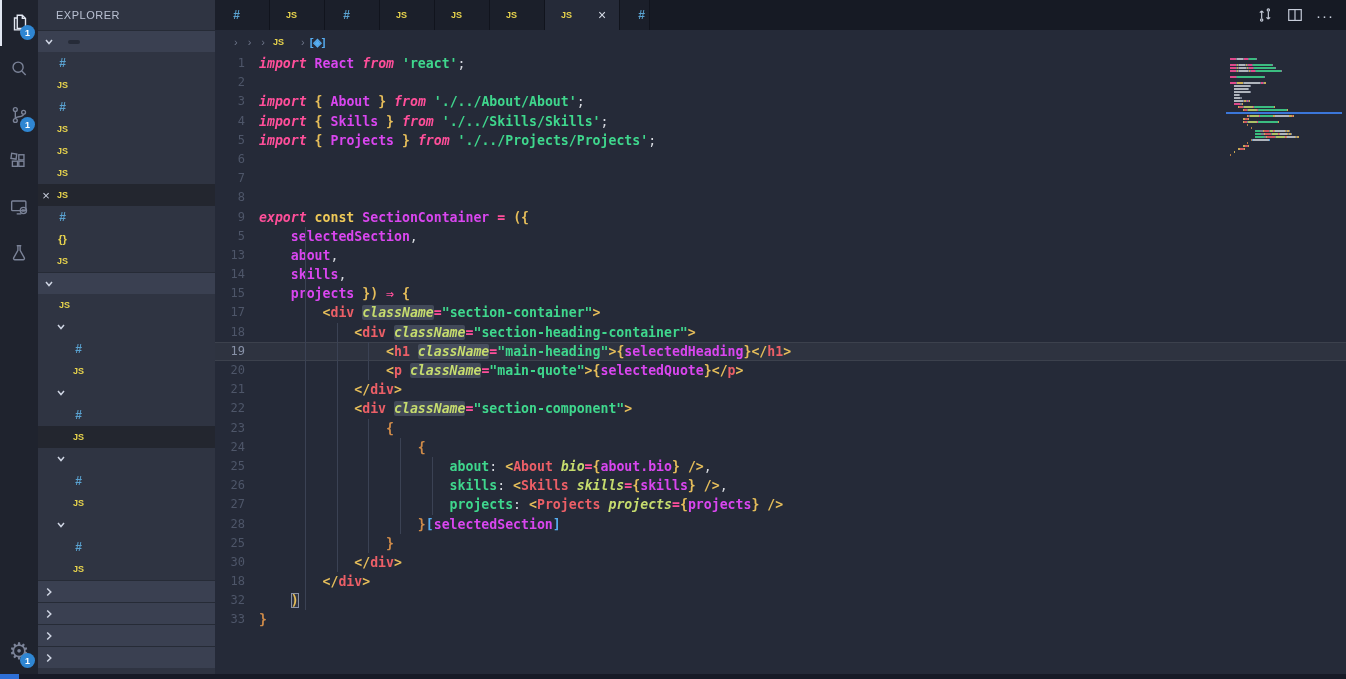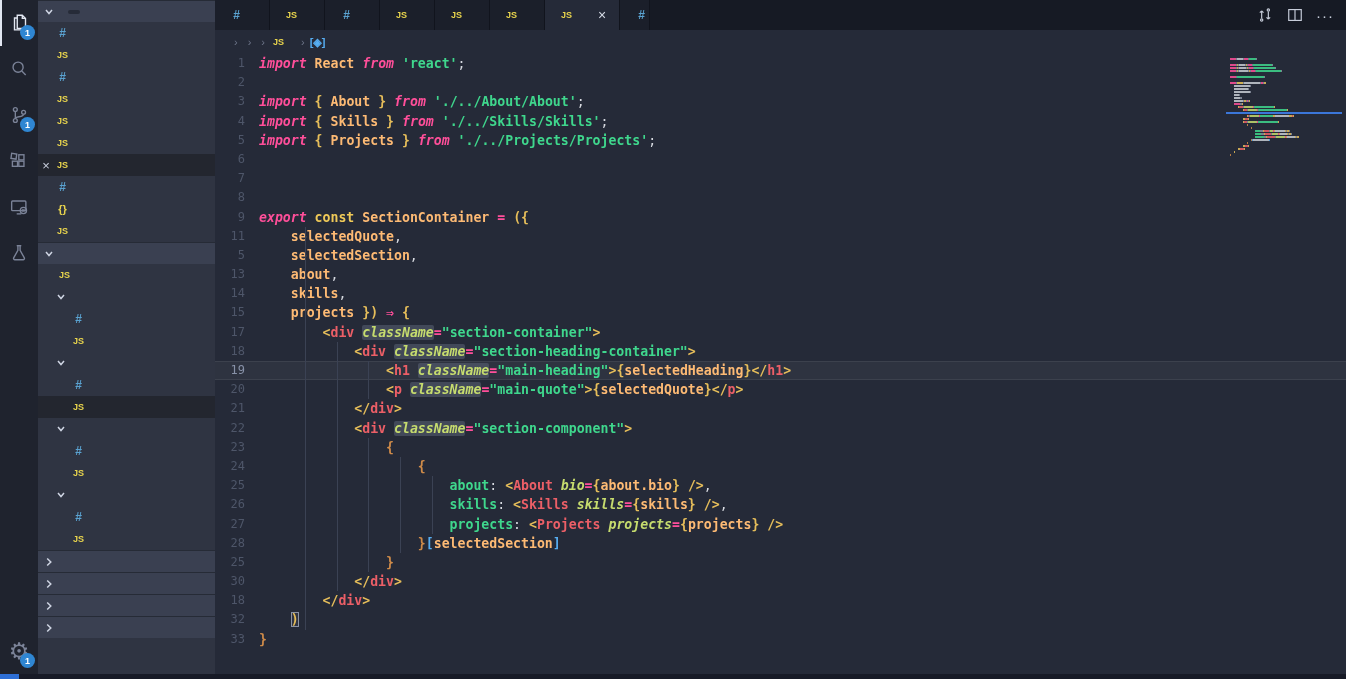--- a/index.html
+++ b/index.html
@@ -55,21 +55,21 @@
   .line { position:relative; height:19.2px; line-height:19.2px; white-space:pre; display:flex; }
   .ln { flex:0 0 44px; text-align:right; padding-right:14px; color:#4e5669; font-size:12px; user-select:none; }
   .line.cur { background:rgba(255,255,255,0.045); box-shadow:inset 0 1px 0 rgba(255,255,255,0.07), inset 0 -1px 0 rgba(255,255,255,0.07); }
   .line.cur .ln { color:#8892a8; }
   .code { position:relative; }
   .guide { position:absolute; top:0; bottom:0; width:1px; background:#3b4254; }
   .tk { font-weight:bold; }
   .tk.k  { color:#ff4f9a; font-style:italic; }
   .tk.k2 { color:#ff4f9a; }
   .tk.s  { color:#efc958; }
-  .tk.v  { color:#fdba74; }
+  .tk.v  { color:#d946ef; }
   .tk.str{ color:#3fd78d; }
   .tk.p  { color:#d8dbe2; font-weight:normal; }
   .tk.b  { color:#e5bd5a; }
   .tk.bo { color:#cf8b49; }
   .tk.op { color:#ff4f9a; }
   .tk.t  { color:#ec5f67; }
   .tk.a  { color:#c6dc6e; font-style:italic; }
   .tk.key{ color:#3fd78d; }
   .tk.sq { color:#57aef2; }
   .tk.sp { }
@@ -135,20 +135,21 @@
           <path d="M10.8 4v5L6.2 17.3a1.4 1.4 0 0 0 1.3 2h9a1.4 1.4 0 0 0 1.3-2L13.2 9V4"></path>
         </svg>
       </div>
       <div class="ab-spacer"></div>
       <div class="ab-item">
         <span class="gear-glyph">⚙</span>
         <div class="ab-badge">1</div>
       </div>
     </div>
   <div id="sidebar">
+    <div id="sidebar-title">EXPLORER</div>
     <div id="sb-openeditors">
         <div class="sb-header">
           <span class="chev">
             <svg width="10" height="10" viewBox="0 0 10 10">
               <path d="M2 3l3 3.5L8 3"></path>
             </svg>
           </span>
           <span></span>
           <span class="unsaved-badge"></span>
         </div>
@@ -397,21 +398,20 @@
       <div id="code-lines">
           <div class="line"><span class="ln">1</span><span class="code"><span class="tk k">import</span><span class="tk p"> </span><span class="tk v">React</span><span class="tk p"> </span><span class="tk k">from</span><span class="tk p"> </span><span class="tk str">'react'</span><span class="tk p">;</span></span></div>
           <div class="line"><span class="ln">2</span><span class="code"></span></div>
           <div class="line"><span class="ln">3</span><span class="code"><span class="tk k">import</span><span class="tk p"> </span><span class="tk b">{</span><span class="tk p"> </span><span class="tk v">About</span><span class="tk p"> </span><span class="tk b">}</span><span class="tk p"> </span><span class="tk k">from</span><span class="tk p"> </span><span class="tk str">'./../About/About'</span><span class="tk p">;</span></span></div>
           <div class="line"><span class="ln">4</span><span class="code"><span class="tk k">import</span><span class="tk p"> </span><span class="tk b">{</span><span class="tk p"> </span><span class="tk v">Skills</span><span class="tk p"> </span><span class="tk b">}</span><span class="tk p"> </span><span class="tk k">from</span><span class="tk p"> </span><span class="tk str">'./../Skills/Skills'</span><span class="tk p">;</span></span></div>
           <div class="line"><span class="ln">5</span><span class="code"><span class="tk k">import</span><span class="tk p"> </span><span class="tk b">{</span><span class="tk p"> </span><span class="tk v">Projects</span><span class="tk p"> </span><span class="tk b">}</span><span class="tk p"> </span><span class="tk k">from</span><span class="tk p"> </span><span class="tk str">'./../Projects/Projects'</span><span class="tk p">;</span></span></div>
           <div class="line"><span class="ln">6</span><span class="code"></span></div>
           <div class="line"><span class="ln">7</span></div>
           <div class="line"><span class="ln">8</span><span class="code"></span></div>
           <div class="line"><span class="ln">9</span><span class="code"><span class="tk k">export</span><span class="tk p"> </span><span class="tk s">const</span><span class="tk p"> </span><span class="tk v">SectionContainer</span><span class="tk p"> </span><span class="tk op">=</span><span class="tk p"> </span><span class="tk b">({</span></span></div>
-          <div class="line"><span class="ln">11</span><span class="code"><span class="tk sp">    </span><span class="tk v">selectedQuote</span><span class="tk p">,</span></span><div class="guide" style="left: 89.8px;"></div></div>
           <div class="line"><span class="ln">5</span><span class="code"><span class="tk sp">    </span><span class="tk v">selectedSection</span><span class="tk p">,</span></span><div class="guide" style="left: 89.8px;"></div></div>
           <div class="line"><span class="ln">13</span><span class="code"><span class="tk sp">    </span><span class="tk v">about</span><span class="tk p">,</span></span><div class="guide" style="left: 89.8px;"></div></div>
           <div class="line"><span class="ln">14</span><span class="code"><span class="tk sp">    </span><span class="tk v">skills</span><span class="tk p">,</span></span><div class="guide" style="left: 89.8px;"></div></div>
           <div class="line"><span class="ln">15</span><span class="code"><span class="tk sp">    </span><span class="tk v">projects</span><span class="tk p"> </span><span class="tk b">})</span><span class="tk p"> </span><span class="tk op">⇒</span><span class="tk p"> </span><span class="tk b">{</span></span><div class="guide" style="left: 89.8px;"></div></div>
           <div class="line"><span class="ln">17</span><span class="code"><span class="tk sp">        </span><span class="tk b">&lt;</span><span class="tk t">div</span><span class="tk p"> </span><span class="tk a hl">className</span><span class="tk op">=</span><span class="tk str">"section-container"</span><span class="tk b">&gt;</span></span><div class="guide" style="left: 89.8px;"></div></div>
           <div class="line"><span class="ln">18</span><span class="code"><span class="tk sp">            </span><span class="tk b">&lt;</span><span class="tk t">div</span><span class="tk p"> </span><span class="tk a hl">className</span><span class="tk op">=</span><span class="tk str">"section-heading-container"</span><span class="tk b">&gt;</span></span><div class="guide" style="left: 89.8px;"></div><div class="guide" style="left: 121.6px;"></div></div>
           <div class="line cur"><span class="ln">19</span><span class="code"><span class="tk sp">                </span><span class="tk b">&lt;</span><span class="tk t">h1</span><span class="tk p"> </span><span class="tk a hl">className</span><span class="tk op">=</span><span class="tk str">"main-heading"</span><span class="tk b">&gt;</span><span class="tk b">{</span><span class="tk v">selectedHeading</span><span class="tk b">}</span><span class="tk b">&lt;/</span><span class="tk t">h1</span><span class="tk b">&gt;</span></span><div class="guide" style="left: 89.8px;"></div><div class="guide" style="left: 121.6px;"></div><div class="guide" style="left: 153.4px;"></div></div>
           <div class="line"><span class="ln">20</span><span class="code"><span class="tk sp">                </span><span class="tk b">&lt;</span><span class="tk t">p</span><span class="tk p"> </span><span class="tk a hl">className</span><span class="tk op">=</span><span class="tk str">"main-quote"</span><span class="tk b">&gt;</span><span class="tk b">{</span><span class="tk v">selectedQuote</span><span class="tk b">}</span><span class="tk b">&lt;/</span><span class="tk t">p</span><span class="tk b">&gt;</span></span><div class="guide" style="left: 89.8px;"></div><div class="guide" style="left: 121.6px;"></div><div class="guide" style="left: 153.4px;"></div></div>
           <div class="line"><span class="ln">21</span><span class="code"><span class="tk sp">            </span><span class="tk b">&lt;/</span><span class="tk t">div</span><span class="tk b">&gt;</span></span><div class="guide" style="left: 89.8px;"></div><div class="guide" style="left: 121.6px;"></div></div>
           <div class="line"><span class="ln">22</span><span class="code"><span class="tk sp">            </span><span class="tk b">&lt;</span><span class="tk t">div</span><span class="tk p"> </span><span class="tk a hl">className</span><span class="tk op">=</span><span class="tk str">"section-component"</span><span class="tk b">&gt;</span></span><div class="guide" style="left: 89.8px;"></div><div class="guide" style="left: 121.6px;"></div></div>

